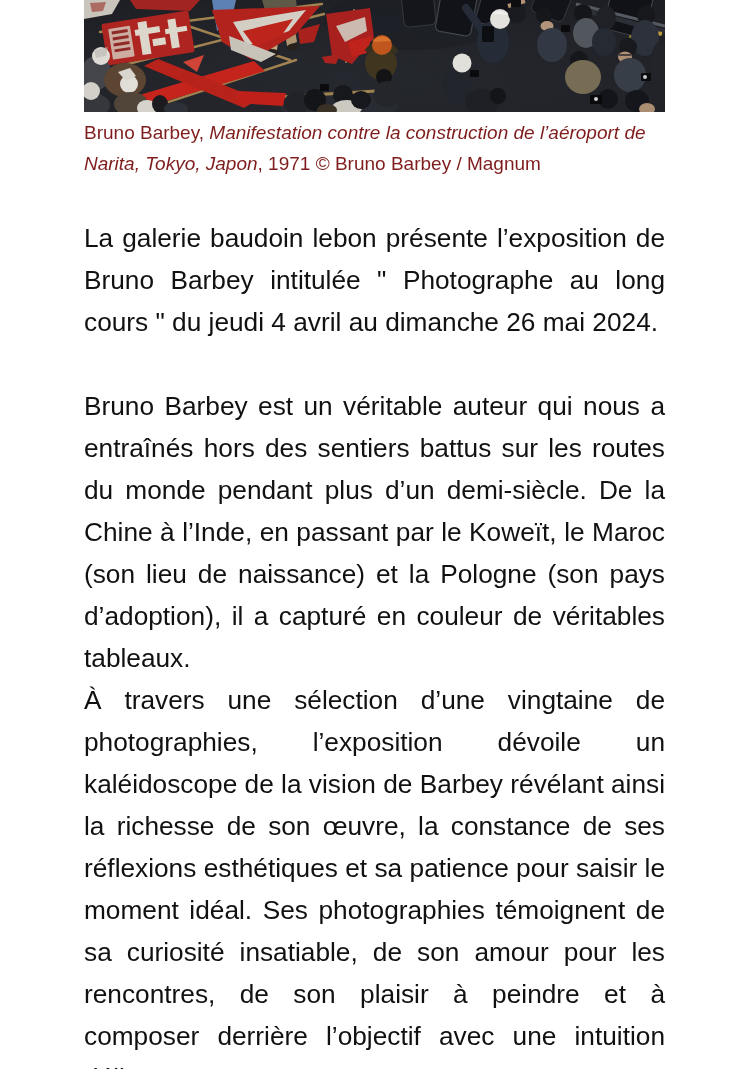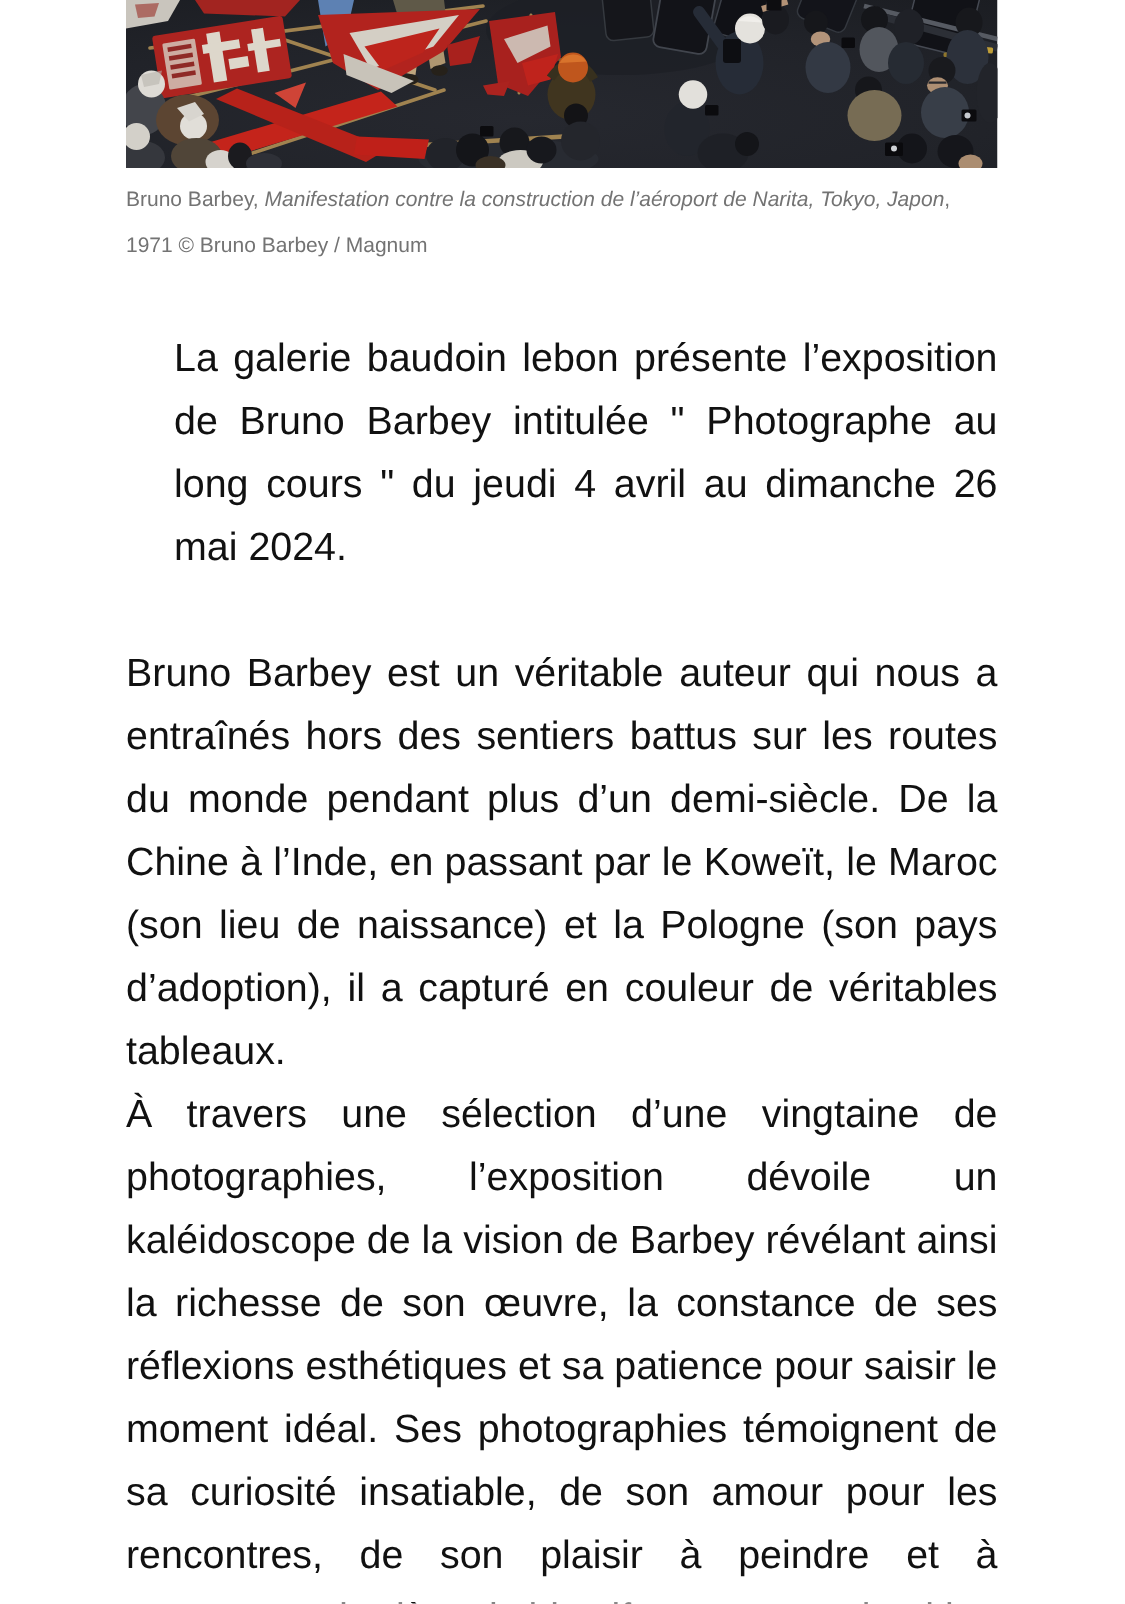--- a/index.html
+++ b/index.html
@@ -12,34 +12,34 @@
   .content {
     margin-left:84px;
     width:581px;
   }
   .photo {
     display:block;
     width:581px; height:112px;
   }
   .caption {
     margin:5px 0 0 0;
-    font-size:14px;
+    font-size:19px;
     line-height:31px;
-    color:#737373;
+    color:#7f1d1d;
   }
   .caption em { font-style:italic; }
   .article {
     margin-top:38px;
     font-size:26.25px;
     line-height:42px;
     color:#111111;
     text-align:justify;
   }
   .para { margin:0; }
-  .para.gap-after { margin-bottom:42px;margin-left:32px; }
+  .para.gap-after { margin-bottom:42px; }
 </style>
 </head>
 <body>
 
 <div class="content">
 
   <svg class="photo" viewBox="0 0 581 112" width="581" height="112" preserveAspectRatio="none" xmlns="http://www.w3.org/2000/svg" role="img">
     <defs>
       <radialGradient id="roadg" cx="45%" cy="70%" r="90%">
         <stop offset="0%" stop-color="#26282f"></stop>

